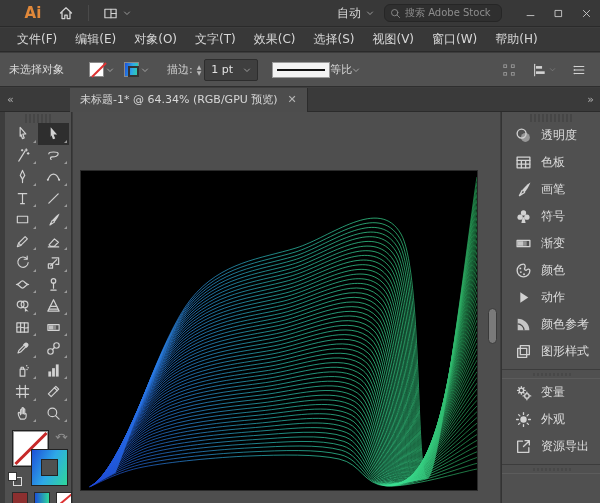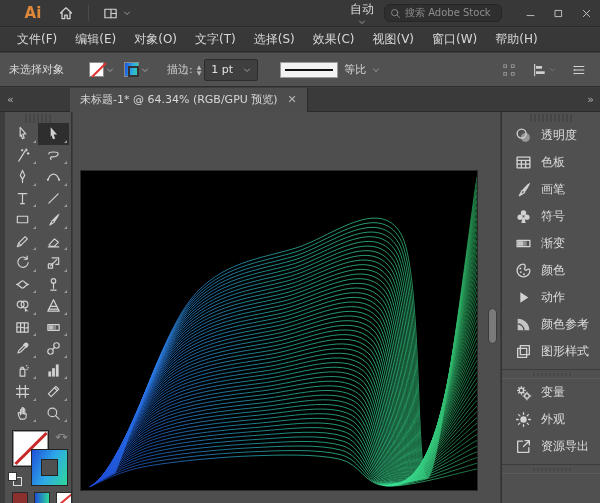--- a/index.html
+++ b/index.html
@@ -15,21 +15,21 @@
   svg.icon.dim .s { stroke:#8f8f8f; }
 
   
   .titlebar { position:absolute; left:0; top:0; width:600px; height:27px;
               background:#383838; border-bottom:1px solid #2a2a2a;
               display:flex; align-items:center;padding-left:16px; }
   .ai-logo { width:34px; text-align:center; font-weight:bold; font-size:15px; color:#e0883a; }
   .tb-btn { height:27px; display:flex; align-items:center; padding:0 8px; }
   .tb-sep { width:1px; height:16px; background:#4a4a4a; margin:0 6px; }
   .workspace-btn { display:flex; align-items:center; gap:5px; }
-  .auto-btn { margin-left:auto; display:flex; align-items:center; font-size:12px; color:#d6d6d6; padding:0 10px;flex-direction:column; }
+  .auto-btn { margin-left:auto; display:flex; align-items:center; gap:5px; font-size:12px; color:#d6d6d6; padding:0 10px; }
   .searchbox { width:118px; height:18px; background:#2f2f2f; border:1px solid #262626; border-radius:6px;
                display:flex; align-items:center; gap:4px; padding:0 5px; margin-right:14px; }
   .searchbox .ph { font-size:10px; color:#8d8d8d; white-space:nowrap; overflow:hidden; }
   .winbtns { display:flex; align-items:center; }
   .winbtn { width:28px; height:27px; display:flex; align-items:center; justify-content:center;
             color:#cfcfcf; font-size:12px; }
 
   
   .menubar { position:absolute; left:0; top:28px; width:600px; height:24px; background:#383838;
              border-bottom:1px solid #2a2a2a; display:flex; align-items:center; padding-left:8px; }
@@ -45,21 +45,21 @@
                     background:#d33; transform:rotate(-45deg); }
   .sw-stroke { width:15px; height:15px; border:1px solid #8a8a8a;
                background:linear-gradient(100deg,#1d50d8,#2ea8e8 55%,#2fd89a); position:relative; }
   .sw-stroke::after { content:""; position:absolute; left:3px; top:3px; width:7px; height:7px;
                       border:2px solid #333; background:transparent; }
   .cb-label { font-size:11px; color:#cfcfcf; margin:0 4px 0 8px; }
   .stepper { display:flex; flex-direction:column; gap:1px; margin-right:3px; color:#bbb; }
   .stepper span { font-size:6px; line-height:5px; }
   .field { height:20px; background:#3f3f3f; border:1px solid #2d2d2d; border-radius:2px;
            display:flex; align-items:center; font-size:11px; color:#e2e2e2; padding:10px 6px; gap:10px; }
-  .profile { display:flex; align-items:center; gap:6px; margin-left:22px; }
+  .profile { display:flex; align-items:center; margin-left:14px; }
   .profile-preview { width:58px; height:16px; background:#f2f2f2; border:1px solid #9a9a9a;
                      display:flex; align-items:center; padding:0 4px; }
   .profile-preview i { display:block; width:100%; height:2px; background:#111; }
   .cb-right { margin-left:auto; display:flex; align-items:center; gap:16px; margin-right:14px; }
 
   
   .tabstrip { position:absolute; left:0; top:88px; width:600px; height:24px; background:#3a3a3a;
               border-bottom:1px solid #2b2b2b; display:flex; align-items:center; }
   .collapse-left { width:70px; display:flex; align-items:center; padding-left:7px;
                    color:#b0b0b0; font-size:11px; letter-spacing:-2px; }
@@ -172,22 +172,22 @@
           </svg>
       </div>
     </div>
   </div>
 
   <div class="menubar" id="menubar">
       <div class="menu-item">文件(F)</div>
       <div class="menu-item">编辑(E)</div>
       <div class="menu-item">对象(O)</div>
       <div class="menu-item">文字(T)</div>
+      <div class="menu-item">效果(C)</div>
       <div class="menu-item">选择(S)</div>
-      <div class="menu-item">效果(C)</div>
       <div class="menu-item">视图(V)</div>
       <div class="menu-item">窗口(W)</div>
       <div class="menu-item">帮助(H)</div>
     </div>
 
   <div class="controlbar">
     <div class="cb-status">未选择对象</div>
     <div class="swatch-group">
       <div class="sw-none"></div>
       <svg class="icon" width="8" height="8" viewBox="0 0 16 16">

